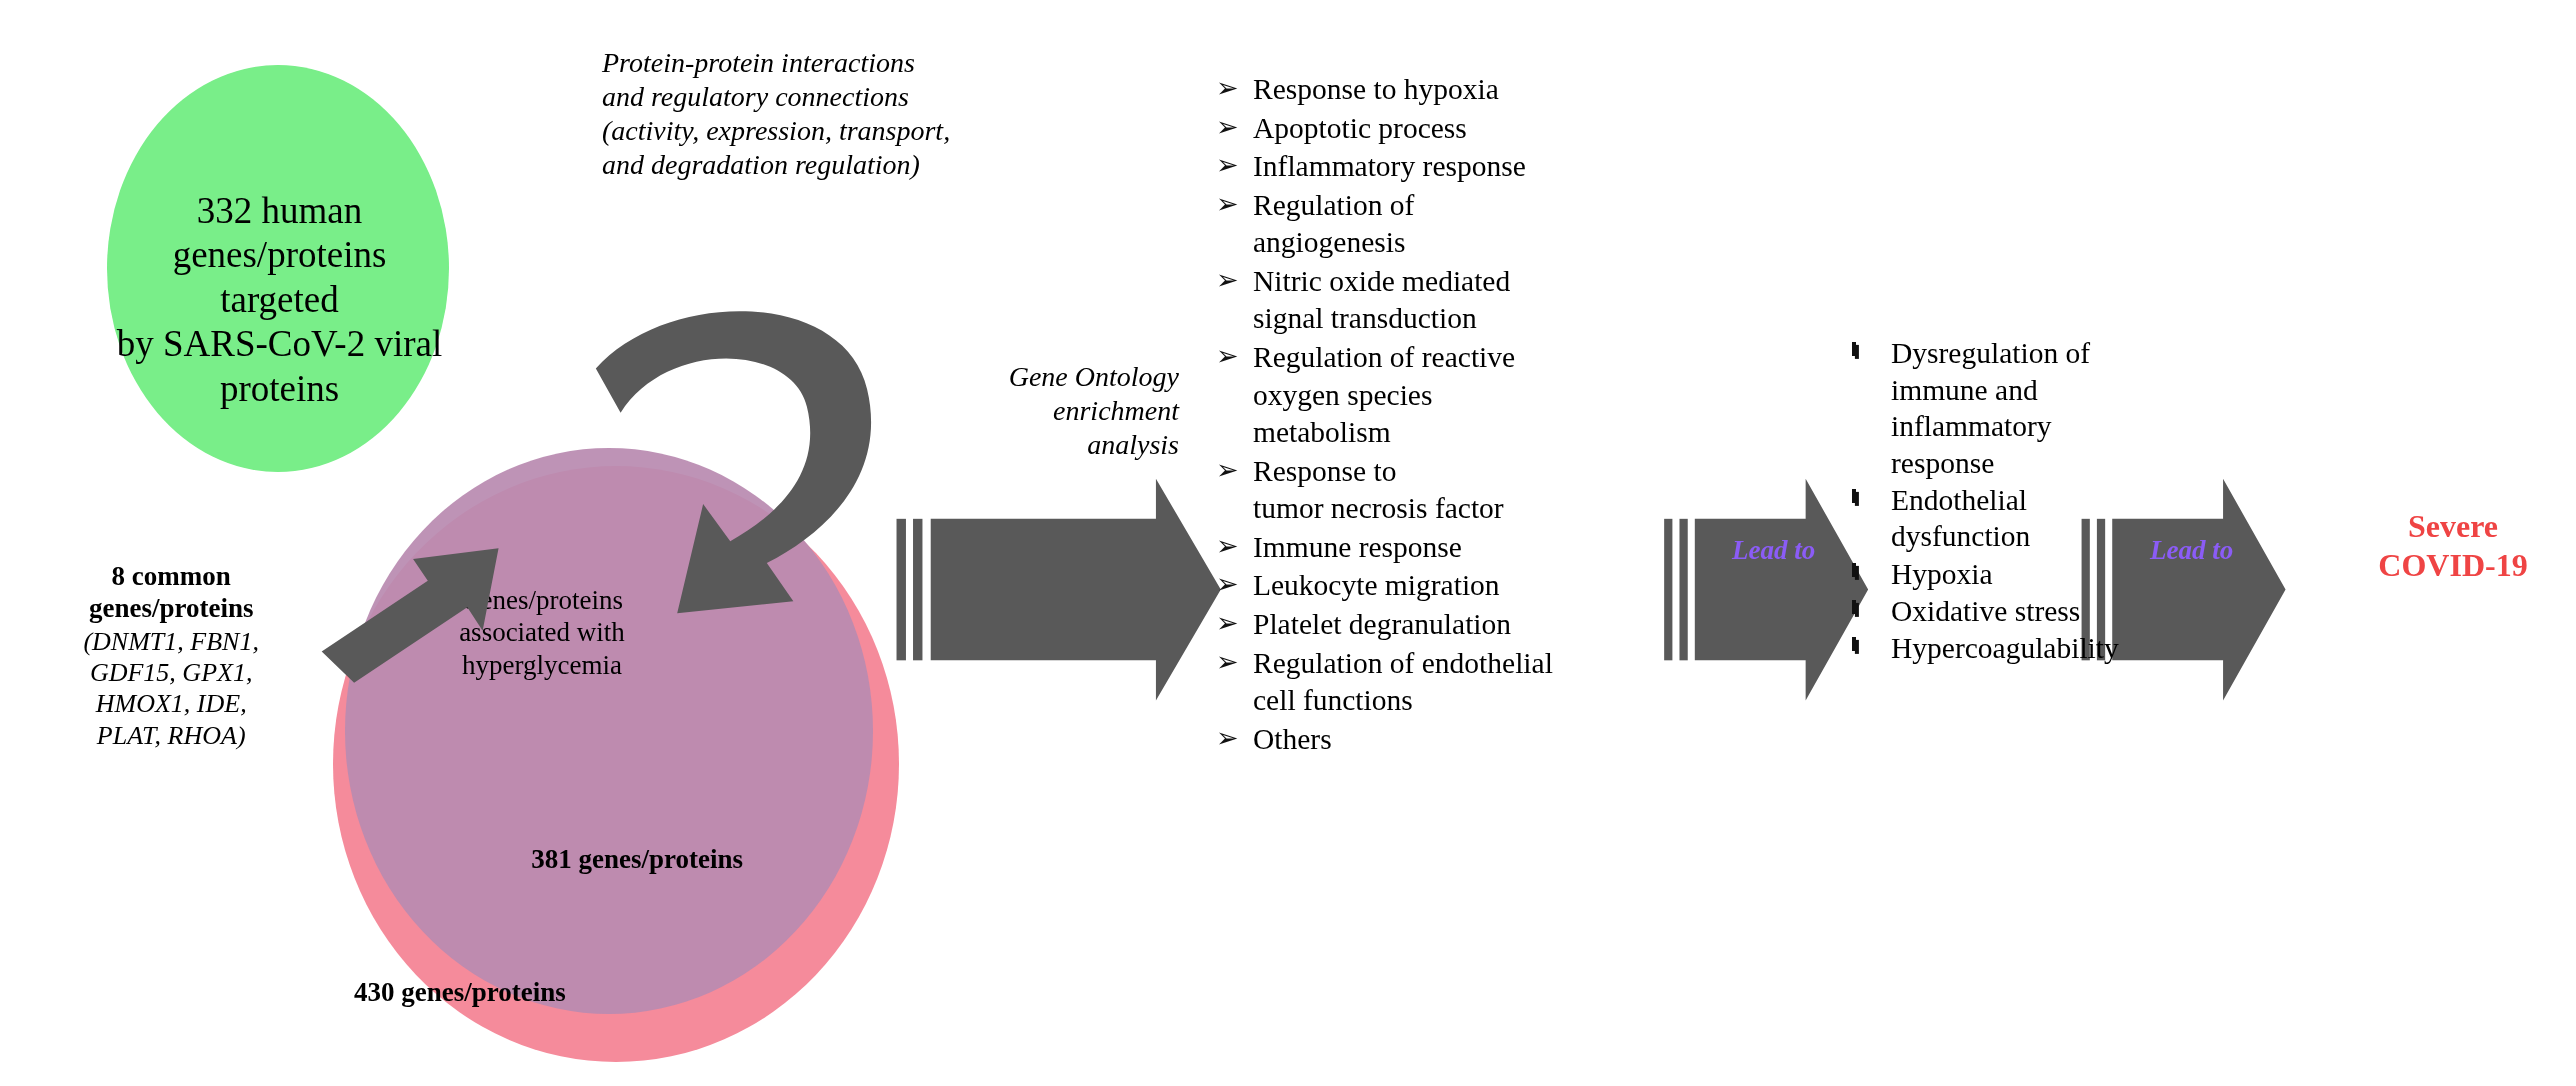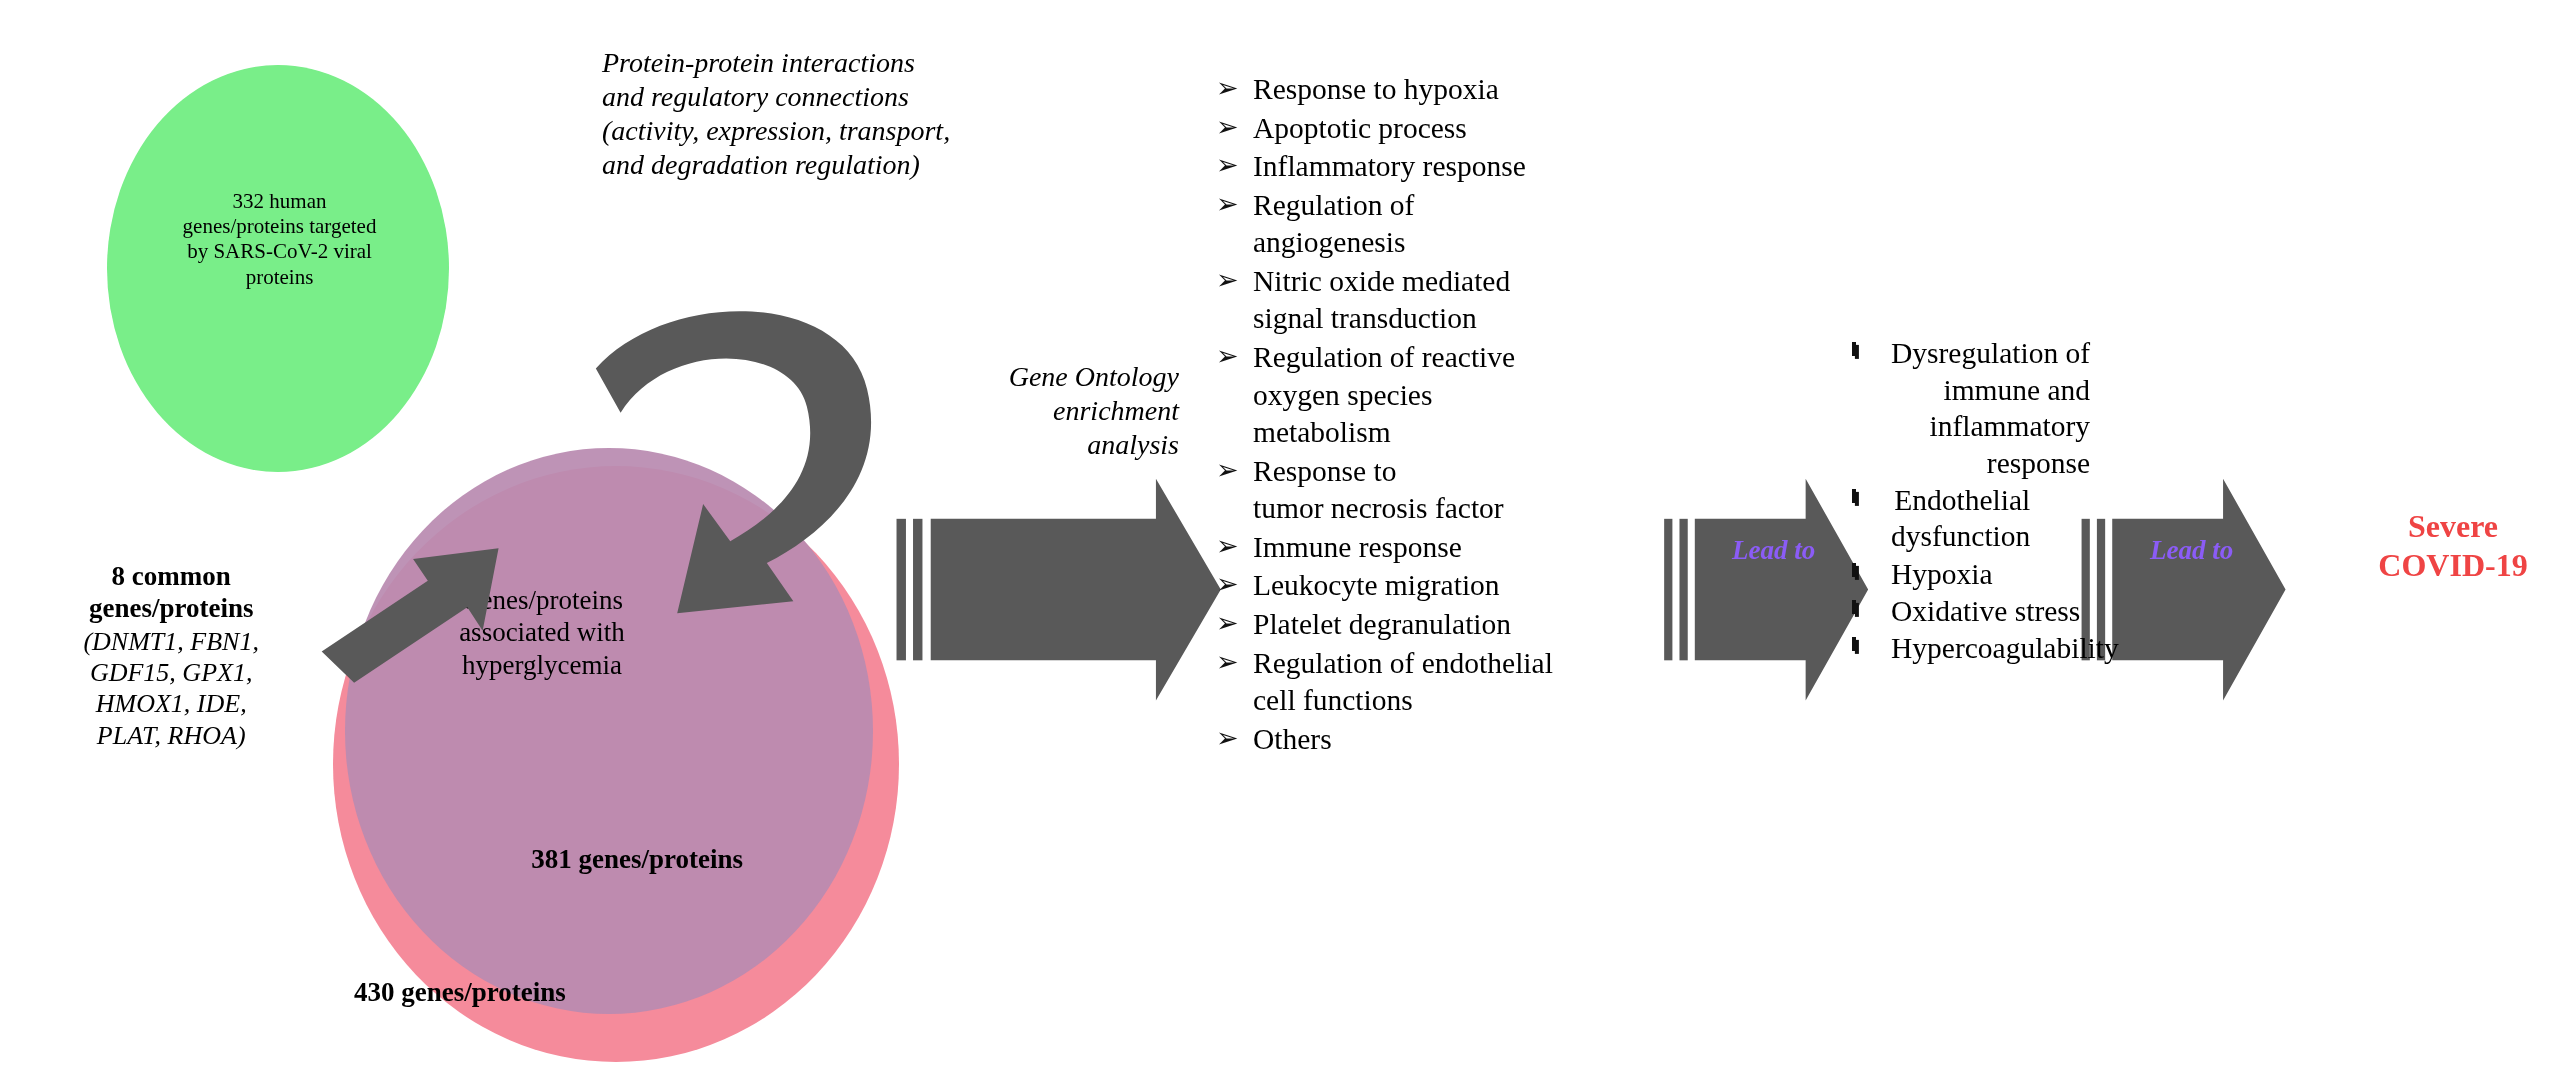--- a/index.html
+++ b/index.html
@@ -27,21 +27,21 @@
     opacity:.93;
   }
   .ell-green-over{
     left:107px;top:65px;width:342px;height:407px;
     background:#79EE89;opacity:.55;
     -webkit-mask-image:radial-gradient(closest-side at 50% 50%, #000 99%, transparent 100%);
     mask-image:radial-gradient(closest-side at 50% 50%, #000 99%, transparent 100%);
   }
 
   .venn-txt{position:absolute;text-align:center;line-height:1.20;}
-  .green-txt{left:110px;top:189px;width:339px;font-size:21px;}
+  .green-txt{left:110px;top:189px;width:339px;font-size:37px;}
   .purple-txt{left:377px;top:584px;width:330px;font-size:27px;text-align:center;}
   .cnt381{left:377px;top:843px;width:366px;font-size:27px;font-weight:bold;text-align:right;}
   .cnt430{left:354px;top:976px;width:366px;font-size:27px;font-weight:bold;text-align:left;}
 
   
   .common-lab{position:absolute;left:17.7px;top:560px;width:307px;text-align:center;line-height:1.20;}
   .common-lab .b{font-size:27px;font-weight:bold;display:block;}
   .common-lab .i{font-size:26px;font-style:italic;display:block;margin-top:1.2px;}
 
   
@@ -64,21 +64,21 @@
   
   .cblist{position:absolute;left:1852px;top:335px;width:366px;}
   .cb-item{display:flex;align-items:flex-start;margin-bottom:0.6px;}
   .cb-box{
     flex:0 0 39px;width:39px;padding-top:9.4px;
   }
   .cb-sq{
     width:19.5px;height:16px;border:2.9px solid #111;background:#fff;
     box-shadow:2.9px 2.9px 0 0 #111;
   }
-  .cb-lab{font-size:29.5px;line-height:1.24;white-space:pre-line;text-align:right;}
+  .cb-lab{font-size:29.5px;line-height:1.24;white-space:pre-line;}
 
   
   .severe{
     position:absolute;left:2335px;top:507px;width:236px;
     font-size:32px;font-weight:bold;line-height:1.22;text-align:center;
   }
   .lead-lab{
     position:absolute;font-style:italic;font-weight:bold;color:#8b5cf6;
     font-size:27px;white-space:nowrap;
   }

